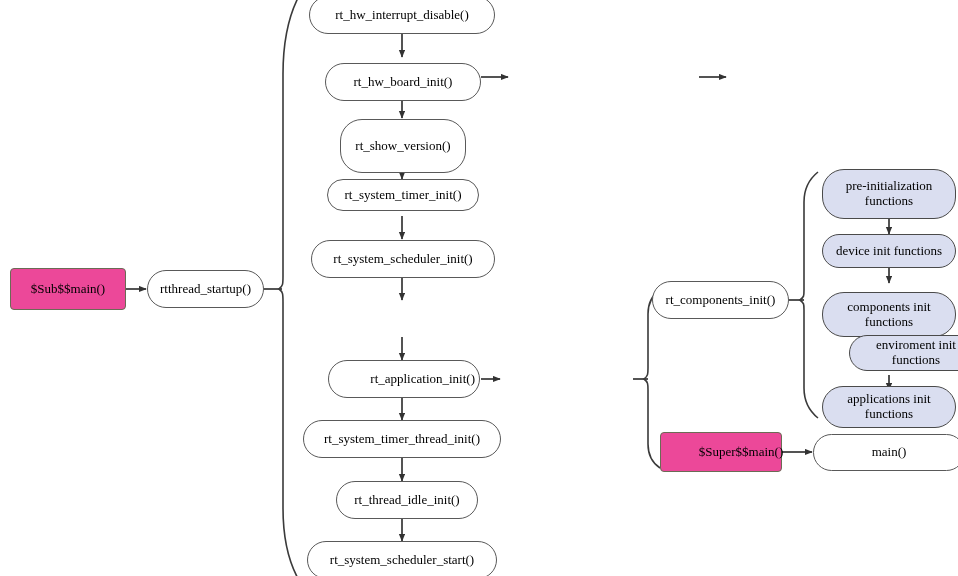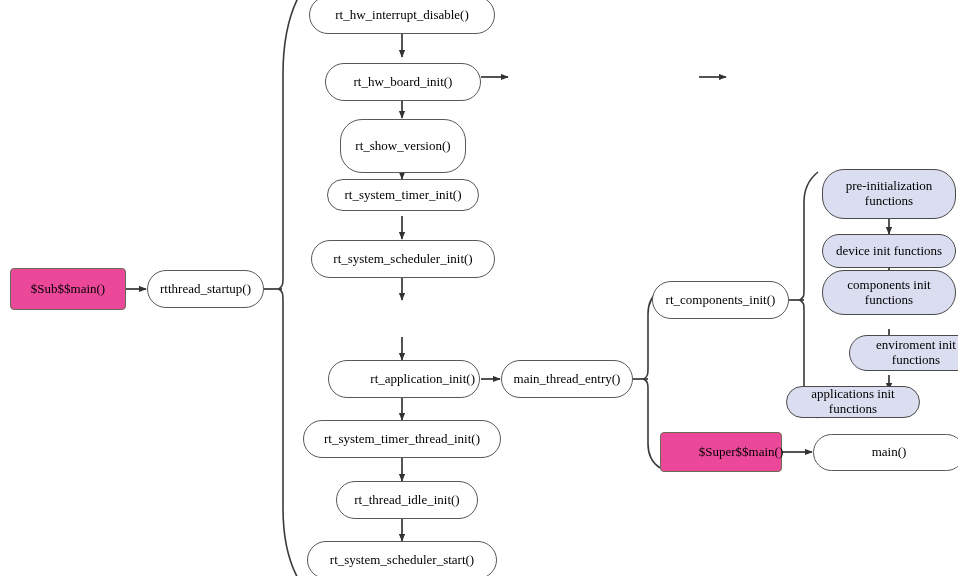--- a/index.html
+++ b/index.html
@@ -174,23 +174,20 @@
   <div class="node round" style="left:336px; top:481px; width:142px; height:38px;">
     <span>rt_thread_idle_init()</span>
   </div>
 
   <div class="node round" style="left:307px; top:541px; width:190px; height:38px;">
     <span>rt_system_scheduler_start()</span>
   </div>
 
 
 
-  <div class="node round" style="left:501px; top:360px; width:132px; height:38px;">
-    <span>main_thread_entry()</span>
-  </div>
 
   <div class="node round" style="left:652px; top:281px; width:137px; height:38px;">
     <span>rt_components_init()</span>
   </div>
 
   <div class="node rect" style="left:660px; top:432px; width:122px; height:40px;padding-left:44px;">
     <span>$Super$$main()</span>
   </div>
 
   <div class="node round" style="left:813px; top:434px; width:152px; height:37px;">
@@ -198,25 +195,25 @@
   </div>
 
   <div class="node round blue" style="left:822px; top:169px; width:134px; height:50px;text-align:center;">
     <span>pre-initialization functions</span>
   </div>
 
   <div class="node round blue" style="left:822px; top:234px; width:134px; height:34px;">
     <span>device init functions</span>
   </div>
 
-  <div class="node round blue" style="left:822px; top:270px; width:134px; height:45px;">
+  <div class="node round blue" style="left:822px; top:292px; width:134px; height:45px;">
     <span>components init functions</span>
   </div>
 
   <div class="node round blue" style="left:849px; top:335px; width:134px; height:36px;">
     <span>enviroment init functions</span>
   </div>
 
-  <div class="node round blue" style="left:786px; top:386px; width:134px; height:32px;justify-content:center;">
+  <div class="node round blue" style="left:822px; top:386px; width:134px; height:42px;justify-content:center;">
     <span>applications init functions</span>
   </div>
 
 </div>
 
 </body></html>

